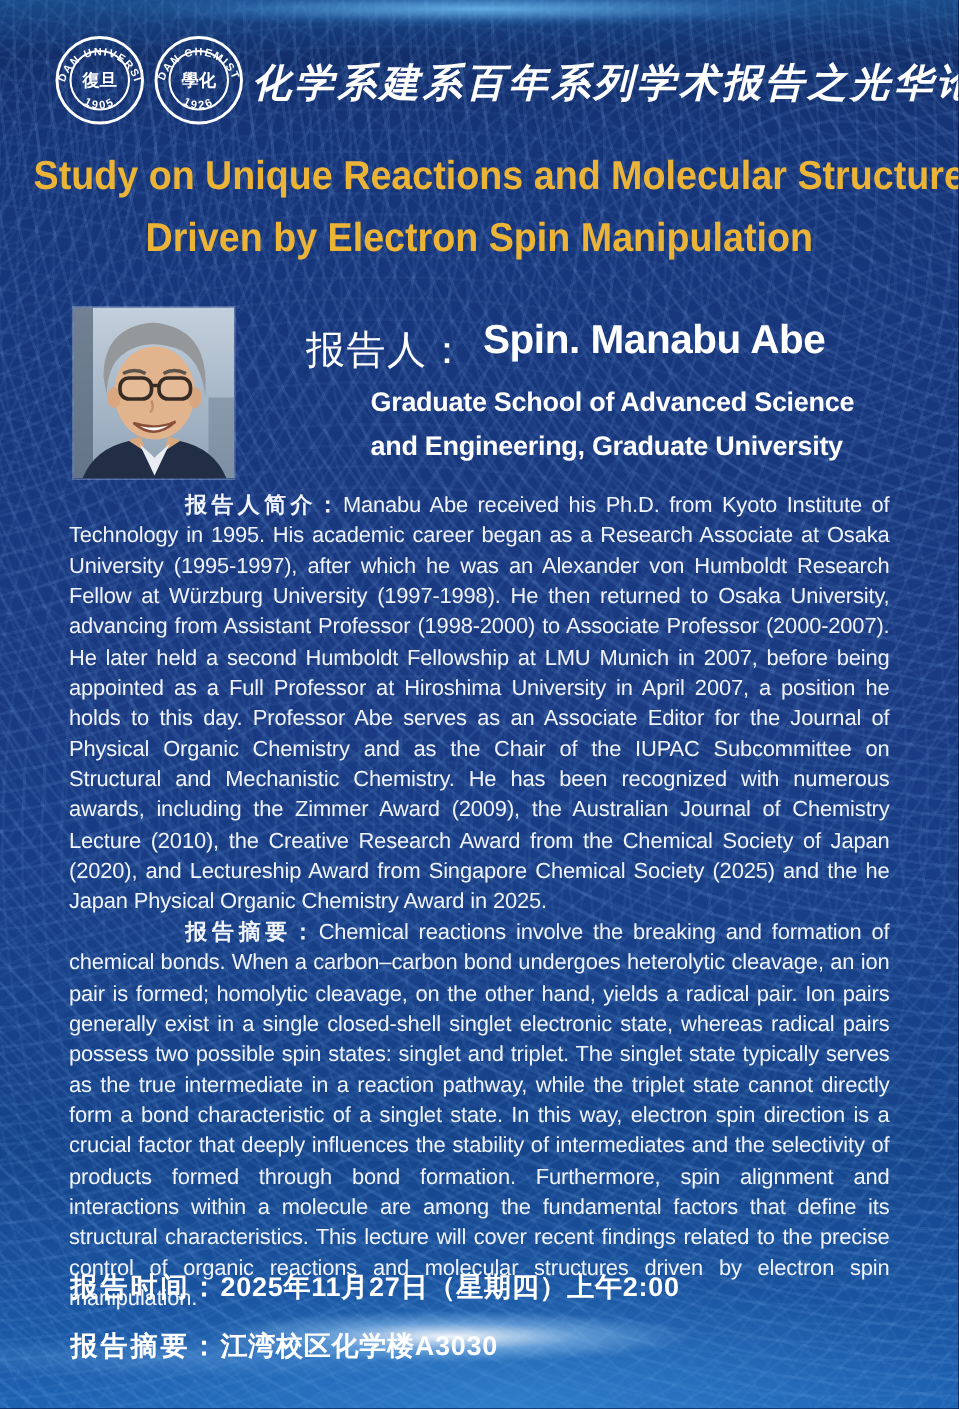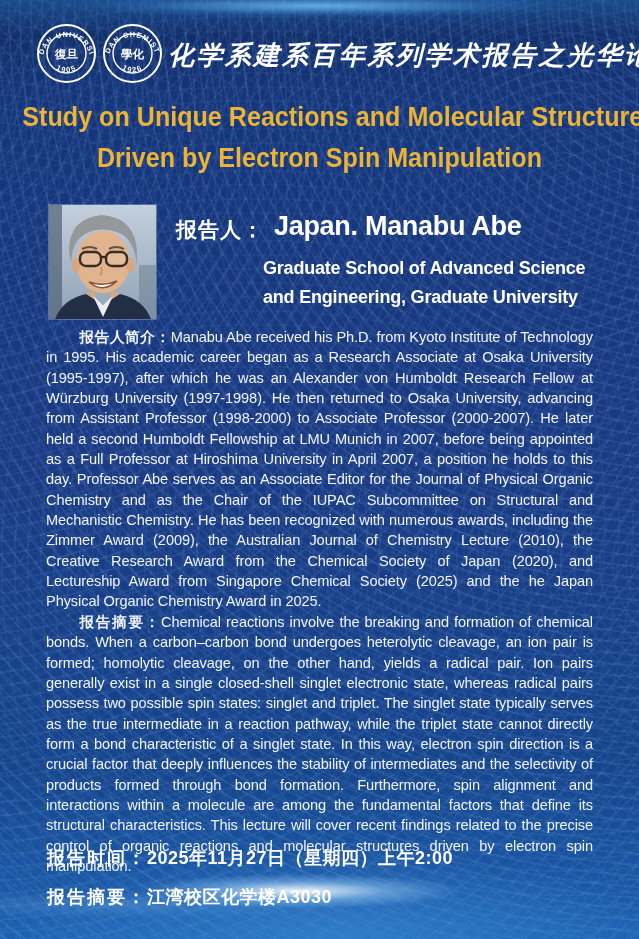--- a/index.html
+++ b/index.html
@@ -30,27 +30,27 @@
     color:#ffffff;white-space:nowrap;
   }
   .main-title{
     position:absolute;top:97px;left:0;width:639px;text-align:center;
     font-weight:bold;color:#ebb437;line-height:41px;font-size:27px;
   }
   .main-title .tline{white-space:nowrap;transform:scaleX(.93);transform-origin:50% 50%;}
   .photo{position:absolute;top:205px;left:49px;width:107px;height:114px;
     box-shadow:0 0 0 1px rgba(255,255,255,.25);}
   .speaker-row{position:absolute;top:211px;left:176px;display:flex;align-items:flex-start;}
-  .speaker-label{font-size:21px;font-weight:bold;padding-top:5px;letter-spacing:1px;}
+  .speaker-label{font-size:26px;font-weight:normal;padding-top:5px;letter-spacing:1px;margin-left:28px;}
   .speaker-name{font-size:27px;font-weight:bold;margin-left:10px;letter-spacing:-.3px;}
-  .speaker-affil{position:absolute;top:254px;left:263px;font-size:18px;font-weight:bold;line-height:28.5px;letter-spacing:-.2px;}
+  .speaker-affil{position:absolute;top:254px;left:247px;font-size:18px;font-weight:bold;line-height:28.5px;letter-spacing:-.2px;}
   .body-block{position:absolute;top:327px;left:46px;width:547px;}
   .body-block p{margin:0;text-align:justify;text-indent:2.3em;
     font-size:14.6px;line-height:20.35px;color:#f0f4fa;letter-spacing:-.1px;}
-  .body-block .blabel{font-weight:bold;letter-spacing:.5px;}
+  .body-block .blabel{font-weight:bold;letter-spacing:.5px;margin-left:44px;}
   .details{position:absolute;top:846px;left:47px;font-size:18px;font-weight:bold;letter-spacing:.5px;}
   .details .drow{margin-bottom:15px;white-space:nowrap;}
   .details .dlabel{letter-spacing:2px;}
 </style>
 </head>
 <body>
 
 <div class="poster">
 
   <div class="logos">
@@ -115,21 +115,21 @@
     <path d="M52,62 Q54,68 51,70" stroke="#c2916a" stroke-width="1.8" fill="none"></path>
     <path d="M40,77 Q54,89 68,76 Q55,82 40,77 Z" fill="#fdfdfb" stroke="#8a4f38" stroke-width="1.6"></path>
     <path d="M45,86 L52,113 L36,113 Q30,96 38,88 Z" fill="#d9a87f"></path>
     <path d="M63,86 L56,113 L72,113 Q78,96 70,88 Z" fill="#d9a87f"></path>
     <path d="M6,114 Q14,94 37,89 L54,100 L71,89 Q94,94 102,114 Z" fill="#222d46"></path>
     <path d="M44,91 L54,100 L64,91 L54,112 Z" fill="#e9edf1"></path>
   </svg>
 
   <div class="speaker-row">
     <span class="speaker-label">报告人：</span>
-    <span class="speaker-name">Japan. Manabu Abe</span>
+    <span class="speaker-name">Spin. Manabu Abe</span>
   </div>
   <div class="speaker-affil">
     <div>Graduate School of Advanced Science</div>
     <div>and Engineering, Graduate University</div>
   </div>
 
   <div class="body-block">
     <p><span class="blabel">报告人简介：</span><span>Manabu Abe received his Ph.D. from Kyoto Institute of Technology in 1995. His academic career began as a Research Associate at Osaka University (1995-1997), after which he was an Alexander von Humboldt Research Fellow at Würzburg University (1997-1998). He then returned to Osaka University, advancing from Assistant Professor (1998-2000) to Associate Professor (2000-2007). He later held a second Humboldt Fellowship at LMU Munich in 2007, before being appointed as a Full Professor at Hiroshima University in April 2007, a position he holds to this day. Professor Abe serves as an Associate Editor for the Journal of Physical Organic Chemistry and as the Chair of the IUPAC Subcommittee on Structural and Mechanistic Chemistry. He has been recognized with numerous awards, including the Zimmer Award (2009), the Australian Journal of Chemistry Lecture (2010), the Creative Research Award from the Chemical Society of Japan (2020), and Lectureship Award from Singapore Chemical Society (2025) and the he Japan Physical Organic Chemistry Award in 2025.</span></p>
     <p><span class="blabel">报告摘要：</span><span>Chemical reactions involve the breaking and formation of chemical bonds. When a carbon–carbon bond undergoes heterolytic cleavage, an ion pair is formed; homolytic cleavage, on the other hand, yields a radical pair. Ion pairs generally exist in a single closed-shell singlet electronic state, whereas radical pairs possess two possible spin states: singlet and triplet. The singlet state typically serves as the true intermediate in a reaction pathway, while the triplet state cannot directly form a bond characteristic of a singlet state. In this way, electron spin direction is a crucial factor that deeply influences the stability of intermediates and the selectivity of products formed through bond formation. Furthermore, spin alignment and interactions within a molecule are among the fundamental factors that define its structural characteristics. This lecture will cover recent findings related to the precise control of organic reactions and molecular structures driven by electron spin manipulation.</span></p>
   </div>

